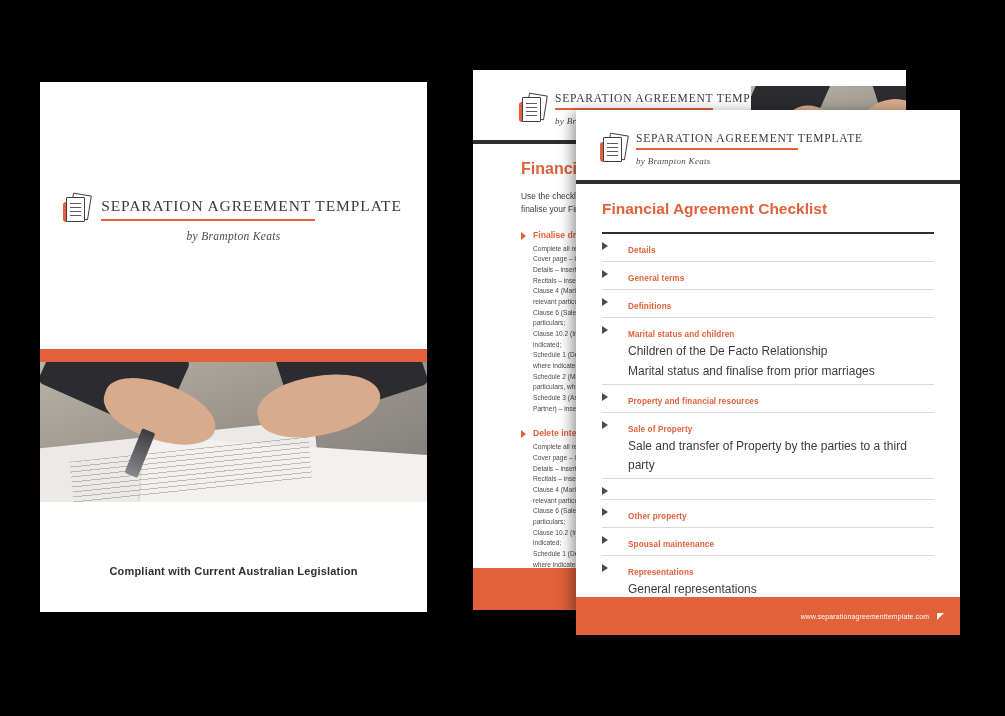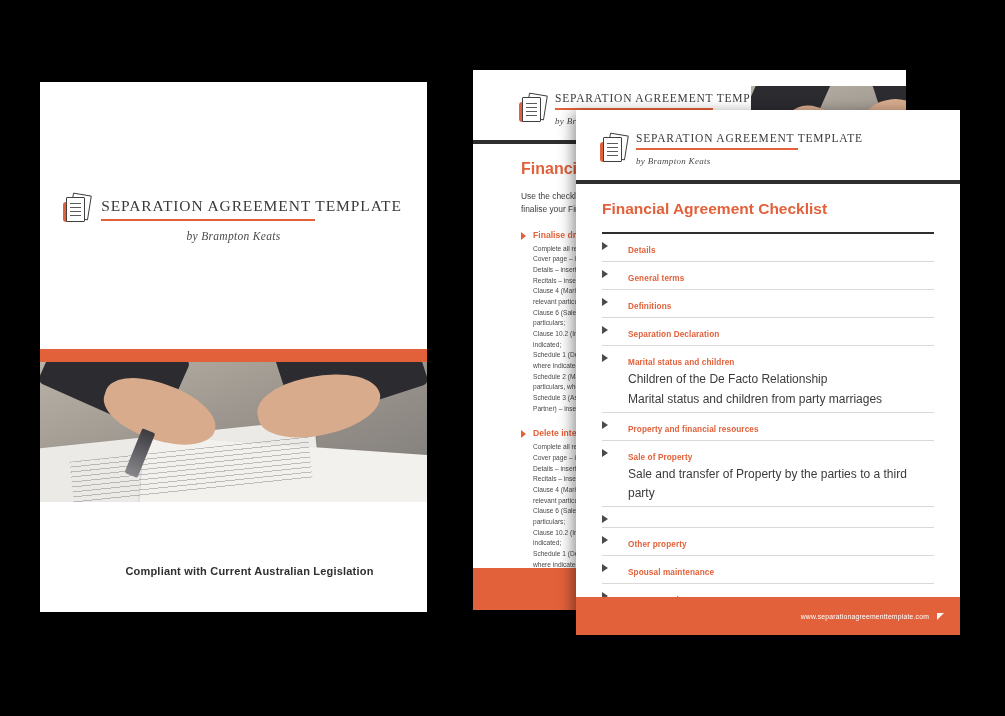--- a/index.html
+++ b/index.html
@@ -117,21 +117,21 @@
   }
   .cover-photo {
     position: absolute;
     left: 0; top: 280px;
     width: 100%; height: 140px;
     overflow: hidden;
     background: #8e9299;
   }
   .cover-footer {
     position: absolute;
-    left: 16px; bottom: 35px;
+    left: 0; bottom: 35px;
     width: 100%;
     text-align: center;
     font-size: 11px;
     font-weight: bold;
     color: #2f2f2f;
     letter-spacing: .2px;
   }
 
   
   #sheet-back {
@@ -488,33 +488,27 @@
         </span>
       </div>
 
       <div class="cl-row">
         <span class="cl-arrow"></span>
         <span class="cl-main">
           <span class="cl-label">Definitions</span>
         </span>
       </div>
 
-      <div class="cl-row">
-        <span class="cl-arrow"></span>
-        <span class="cl-main">
-          <span class="cl-label">Separation Declaration</span>
-        </span>
-      </div>
 
       <div class="cl-row">
         <span class="cl-arrow"></span>
         <span class="cl-main">
           <span class="cl-label">Marital status and children</span>
           <div class="cl-sub">Children of the De Facto Relationship</div>
-          <div class="cl-sub">Marital status and children from party marriages</div>
+          <div class="cl-sub">Marital status and finalise from prior marriages</div>
         </span>
       </div>
 
       <div class="cl-row">
         <span class="cl-arrow"></span>
         <span class="cl-main">
           <span class="cl-label">Property and financial resources</span>
         </span>
       </div>
 

